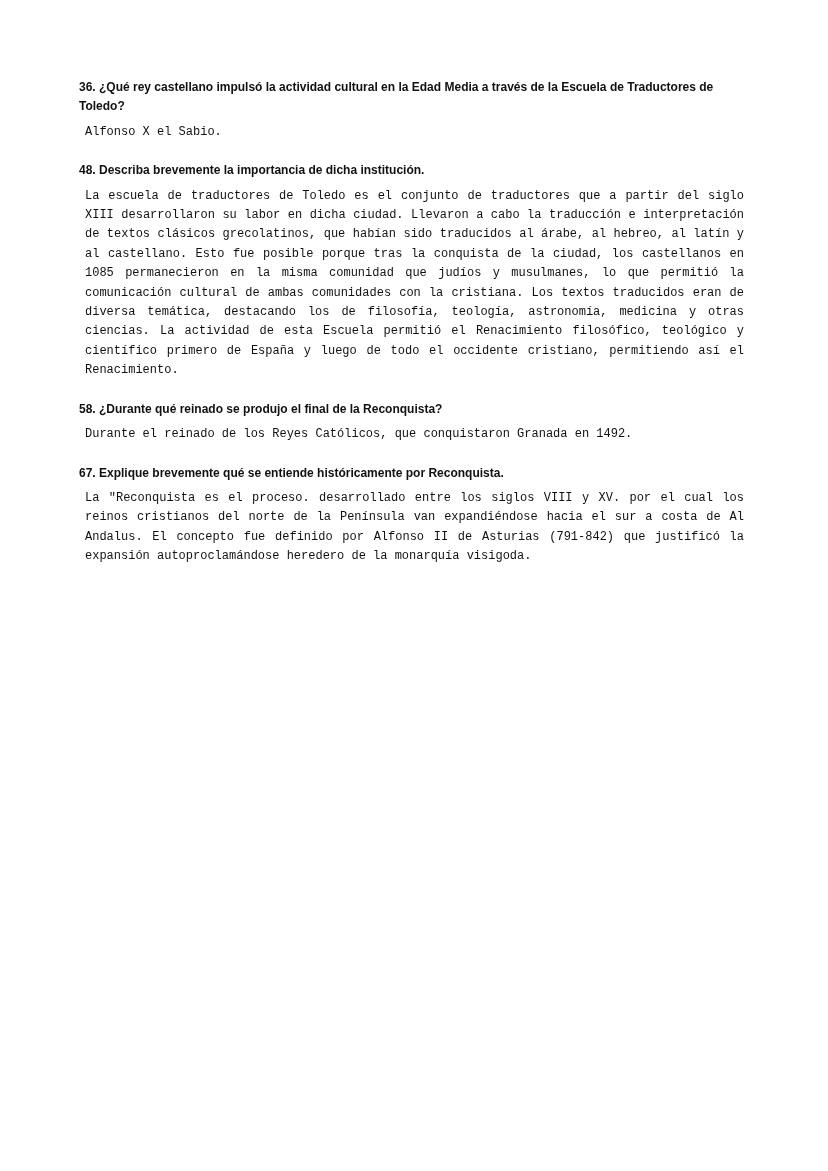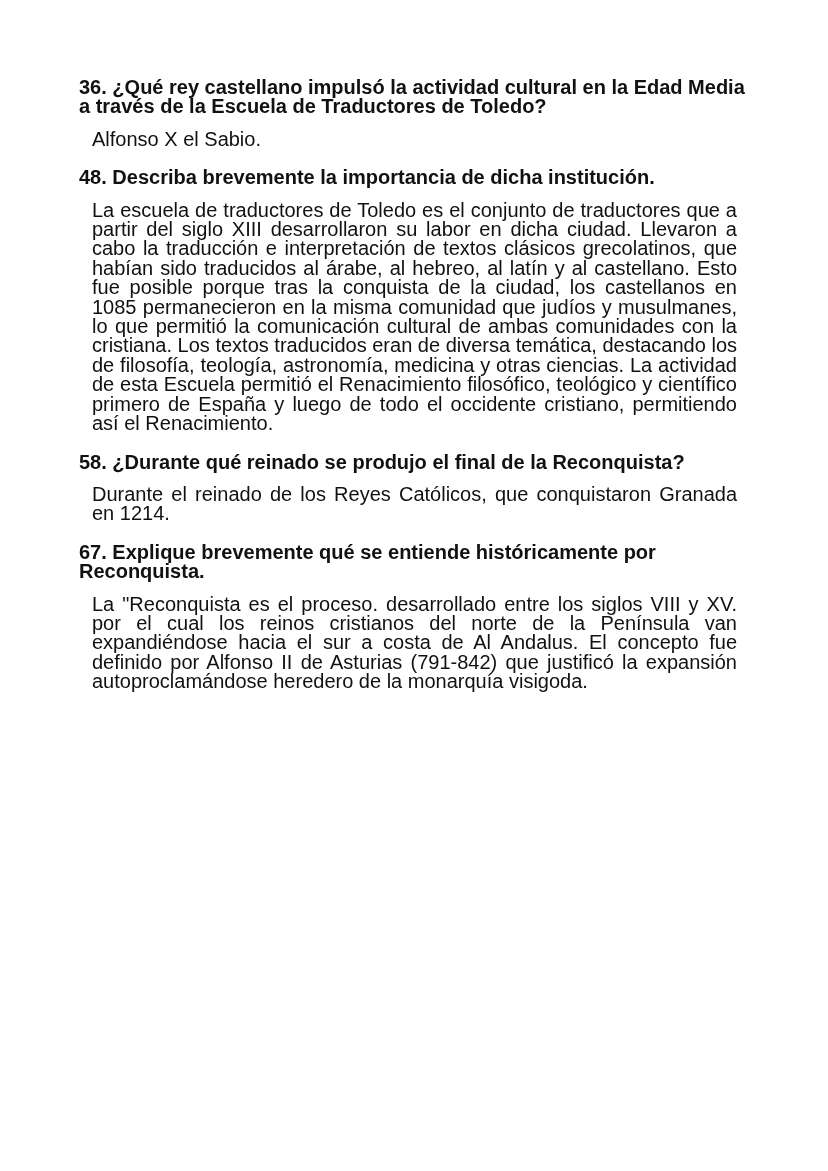--- a/index.html
+++ b/index.html
@@ -3,41 +3,41 @@
   <meta charset="utf-8">
   <style>
     html, body { margin: 0; padding: 0; background: #ffffff; }
     body { width: 828px; height: 1171px; position: relative; overflow: hidden; }
     .page {
       position: absolute;
       left: 79px;
       top: 78px;
       width: 671px;
       font-family: "Liberation Sans", sans-serif;
-      font-size: 20px;
+      font-size: 12px;
       line-height: 19.4px;
       color: #111111;
     }
     .qa { margin: 0 0 19px 0; }
     .q { font-weight: bold; margin: 0; }
-    .a { margin: 13px; text-align: justify; }
+    .a { margin: 6px; text-align: justify; font-family: Liberation Mono, monospace; }
   </style>
 </head>
 <body>
 
 <div class="page">
   <div class="qa">
     <p class="q">36. ¿Qué rey castellano impulsó la actividad cultural en la Edad Media a través de la Escuela de Traductores de Toledo?</p>
     <p class="a">Alfonso X el Sabio.</p>
   </div>
   <div class="qa">
     <p class="q">48. Describa brevemente la importancia de dicha institución.</p>
     <p class="a">La escuela de traductores de Toledo es el conjunto de traductores que a partir del siglo XIII desarrollaron su labor en dicha ciudad. Llevaron a cabo la traducción e interpretación de textos clásicos grecolatinos, que habían sido traducidos al árabe, al hebreo, al latín y al castellano. Esto fue posible porque tras la conquista de la ciudad, los castellanos en 1085 permanecieron en la misma comunidad que judíos y musulmanes, lo que permitió la comunicación cultural de ambas comunidades con la cristiana. Los textos traducidos eran de diversa temática, destacando los de filosofía, teología, astronomía, medicina y otras ciencias. La actividad de esta Escuela permitió el Renacimiento filosófico, teológico y científico primero de España y luego de todo el occidente cristiano, permitiendo así el Renacimiento.</p>
   </div>
   <div class="qa">
     <p class="q">58. ¿Durante qué reinado se produjo el final de la Reconquista?</p>
-    <p class="a">Durante el reinado de los Reyes Católicos, que conquistaron Granada en 1214.</p>
+    <p class="a">Durante el reinado de los Reyes Católicos, que conquistaron Granada en 1492.</p>
   </div>
   <div class="qa">
     <p class="q">67. Explique brevemente qué se entiende históricamente por Reconquista.</p>
     <p class="a">La "Reconquista es el proceso. desarrollado entre los siglos VIII y XV. por el cual los reinos cristianos del norte de la Península van expandiéndose hacia el sur a costa de Al Andalus. El concepto fue definido por Alfonso II de Asturias (791-842) que justificó la expansión autoproclamándose heredero de la monarquía visigoda.</p>
   </div>
 </div>
 
 </body></html>

